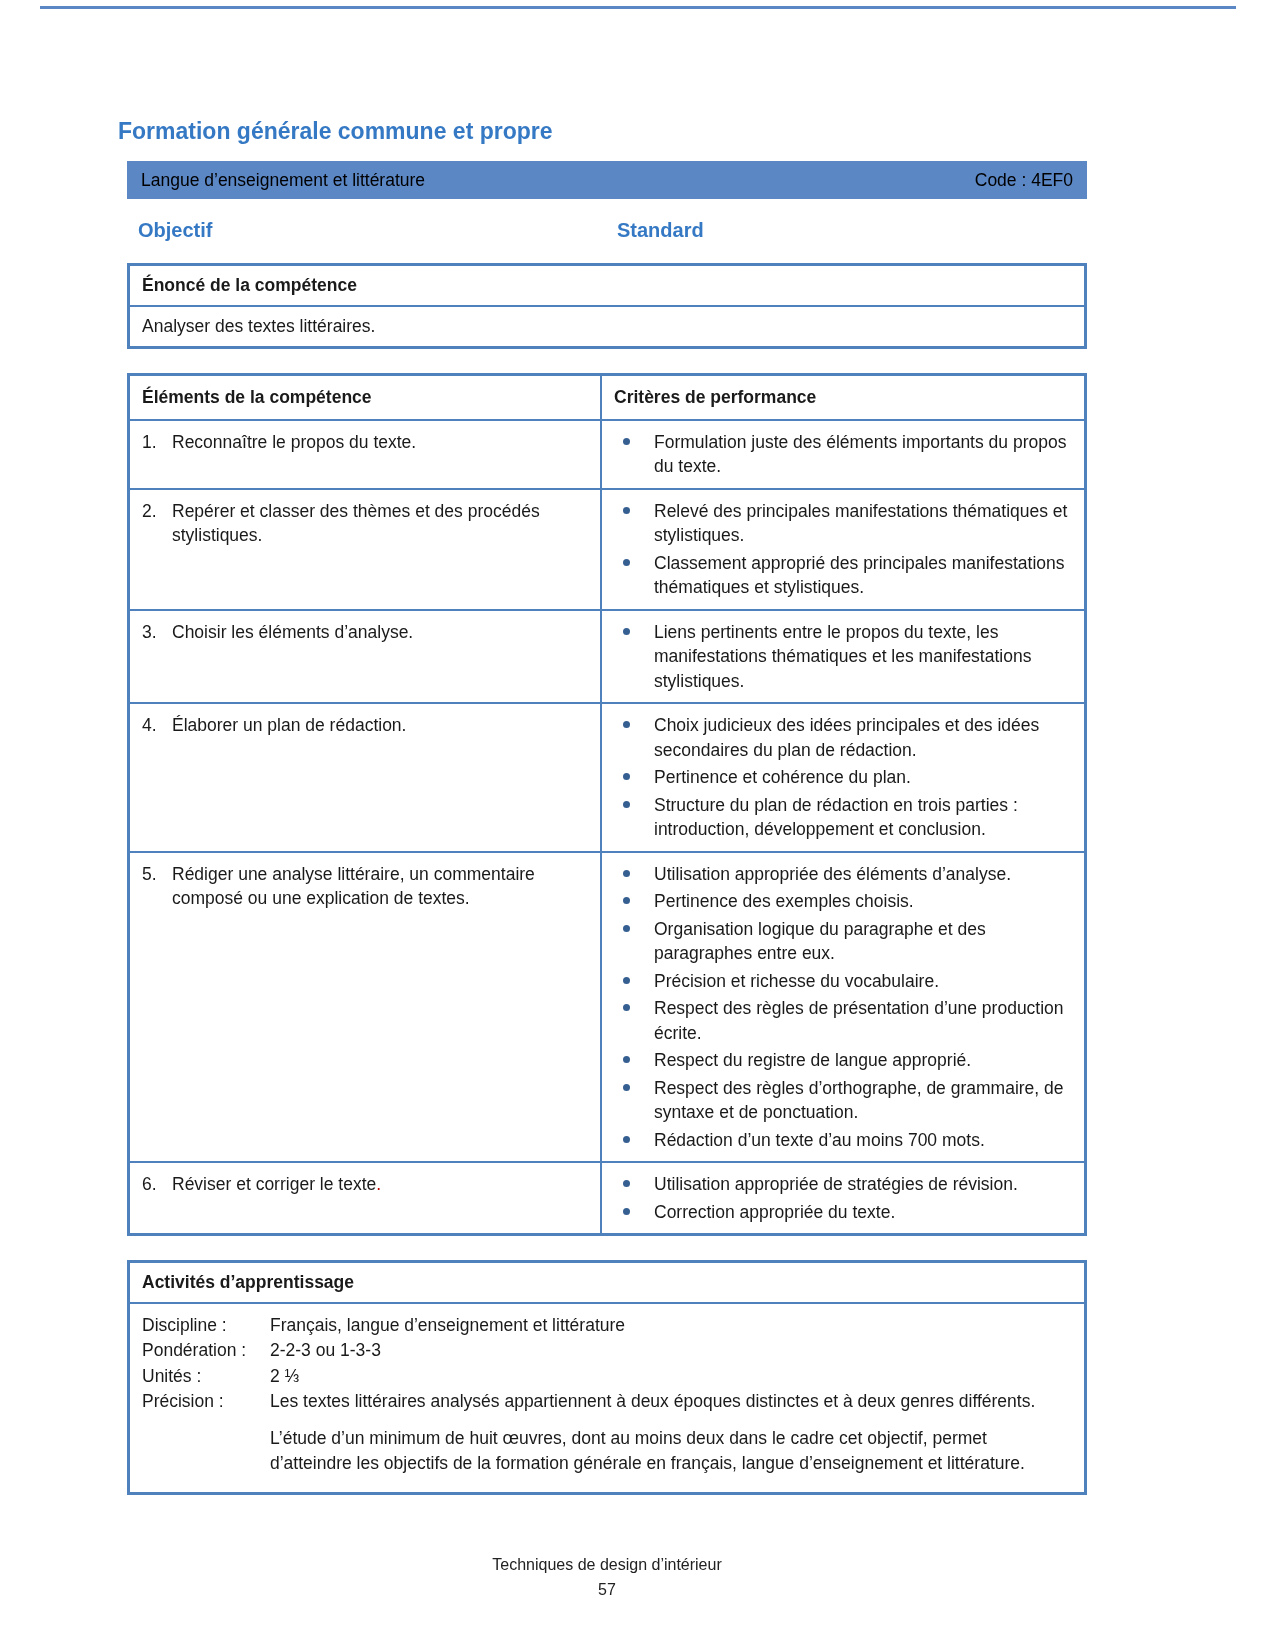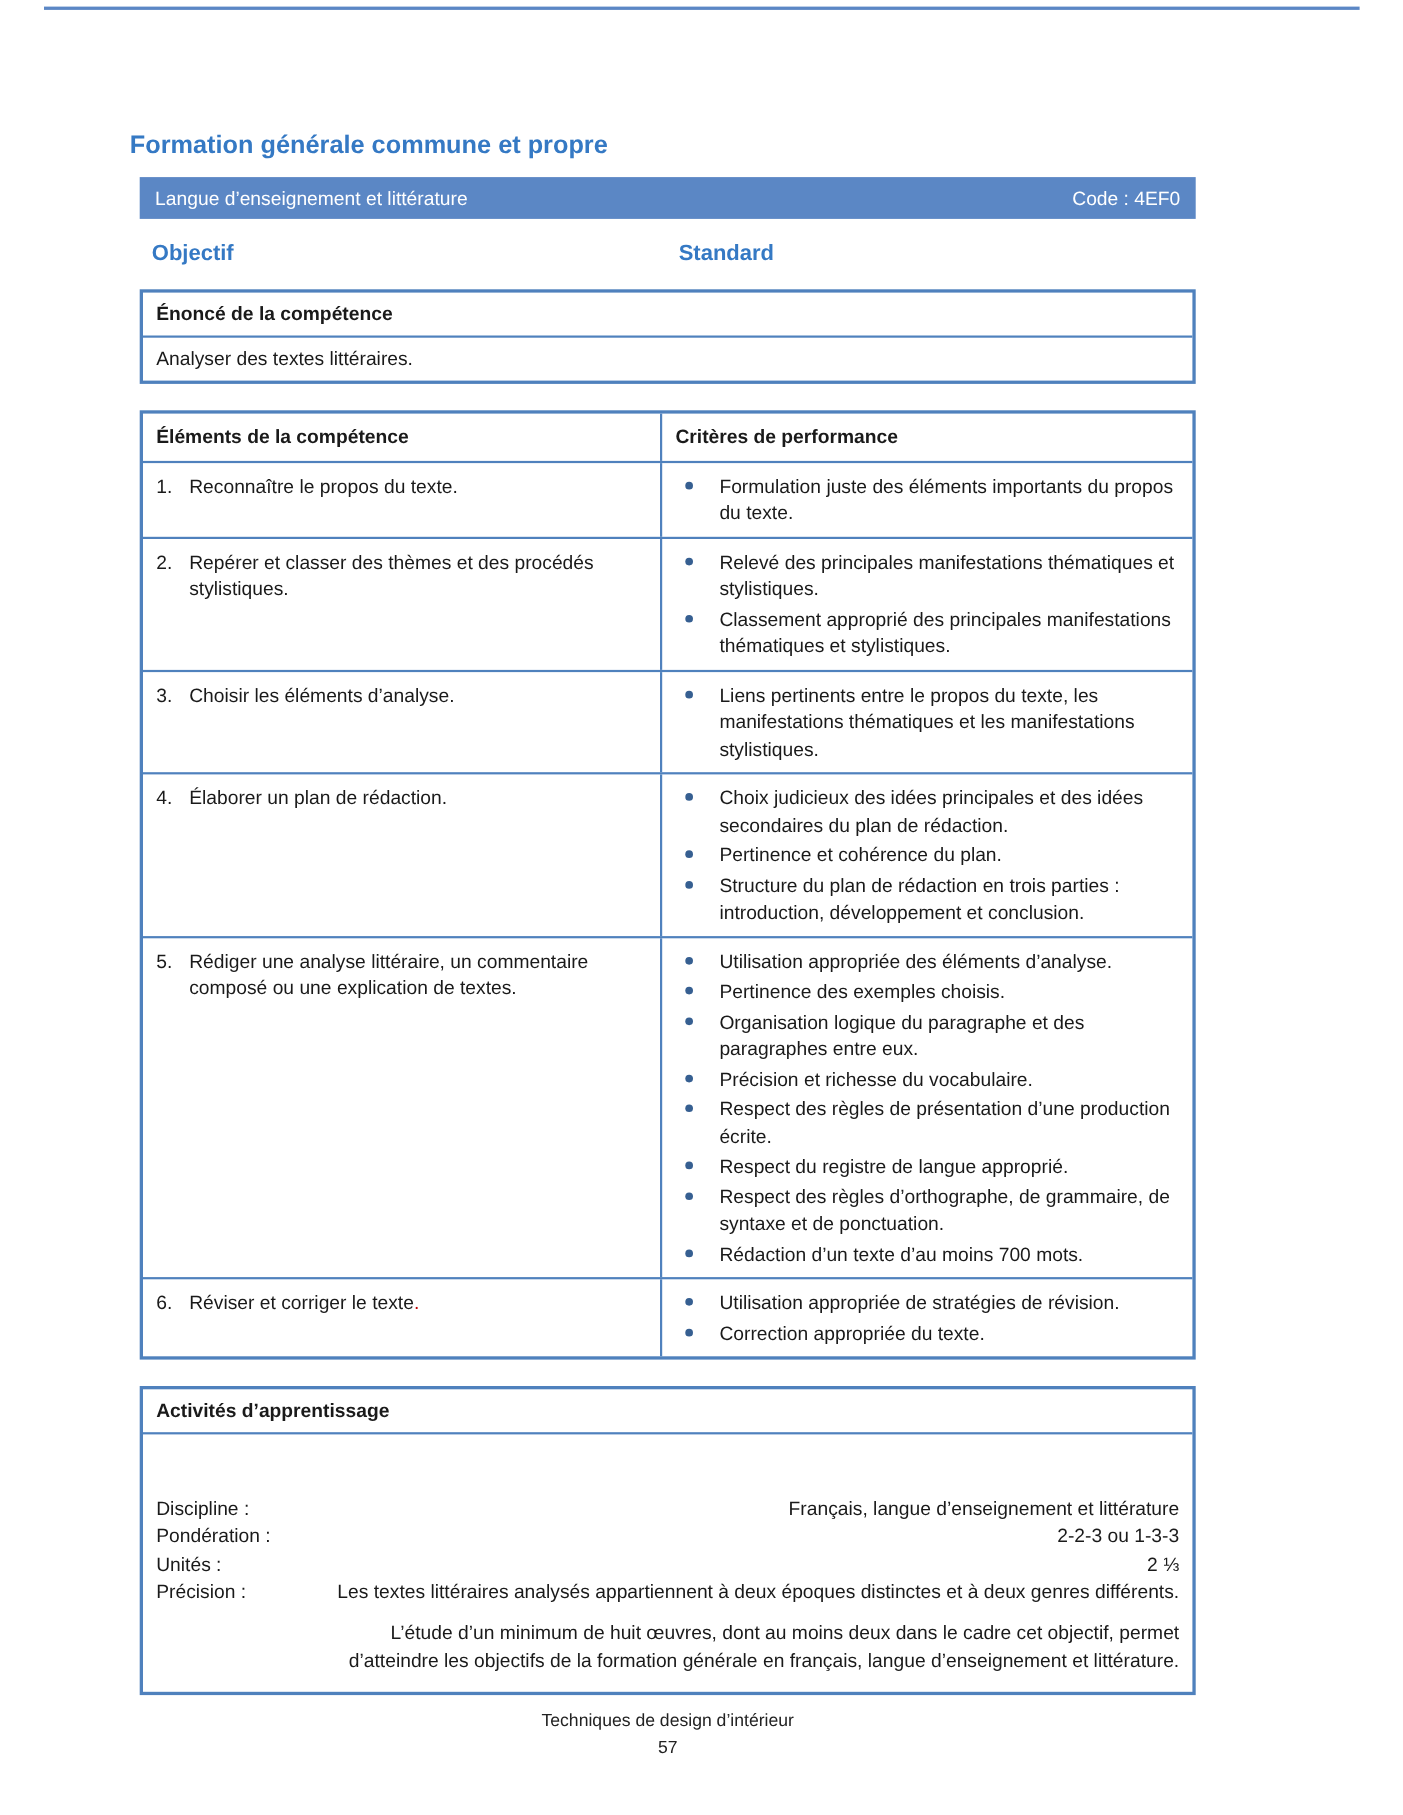--- a/index.html
+++ b/index.html
@@ -24,21 +24,21 @@
     position:absolute;top:6px;left:40px;width:1196px;height:3px;
     background:var(--accent);
   }
   .content{position:absolute;left:127px;top:0;width:960px;}
   .title{
     margin:118px 0 16px -9px;
     color:var(--title);
     font-size:23px;font-weight:bold;
   }
   .banner{
-    background:var(--accent);color:#ffffff;
+    background:var(--accent);color:#000000;
     display:flex;justify-content:space-between;align-items:center;
     height:38px;padding:0 14px;font-size:17.5px;
   }
   .col-heads{position:relative;height:28px;margin:20px 0 16px 0;}
   .colhead{color:var(--title);font-weight:bold;font-size:20px;}
   .colhead.objectif{position:absolute;left:11px;top:0;}
   .colhead.standard{position:absolute;left:490px;top:0;}
   .box{
     border:3px solid var(--border);
     margin-bottom:24px;
@@ -66,25 +66,25 @@
   .red-suffix{color:var(--red);}
   .bullets{list-style:none;margin:0;padding:0;}
   .bullets li{position:relative;padding-left:40px;margin:0 0 3px 0;line-height:1.4;}
   .bullets li:last-child{margin-bottom:0;}
   .dot{
     position:absolute;left:9px;top:8px;
     width:7px;height:7px;border-radius:50%;
     background:var(--bullet);
   }
   
-  .act-body{padding:9px 12px 16px 12px;line-height:1.45;margin-top:46px;}
+  .act-body{padding:9px 12px 16px 12px;line-height:1.45;}
   .act-row{display:flex;}
   .act-label{width:128px;flex-shrink:0;}
   .act-value{flex:1;}
-  .act-value p{margin:0;text-align:right;}
+  .act-value p{margin:0;}
   .act-value p + p{margin-top:11px;}
   
   .footer{position:absolute;left:127px;top:1556px;width:960px;font-size:16px;color:#222;}
   .footer-right{text-align:center;}
   .page-num{text-align:center;margin-top:7px;}
 </style>
 </head>
 <body>
 
 <div class="page">

